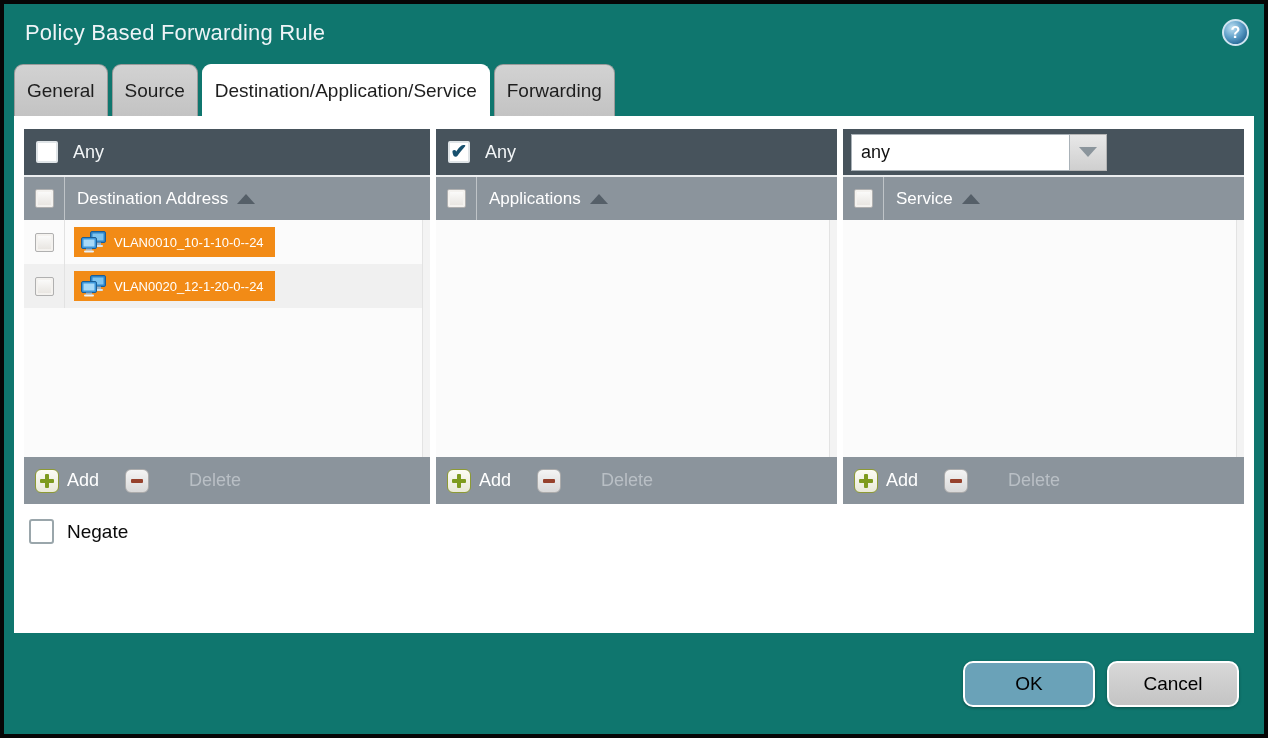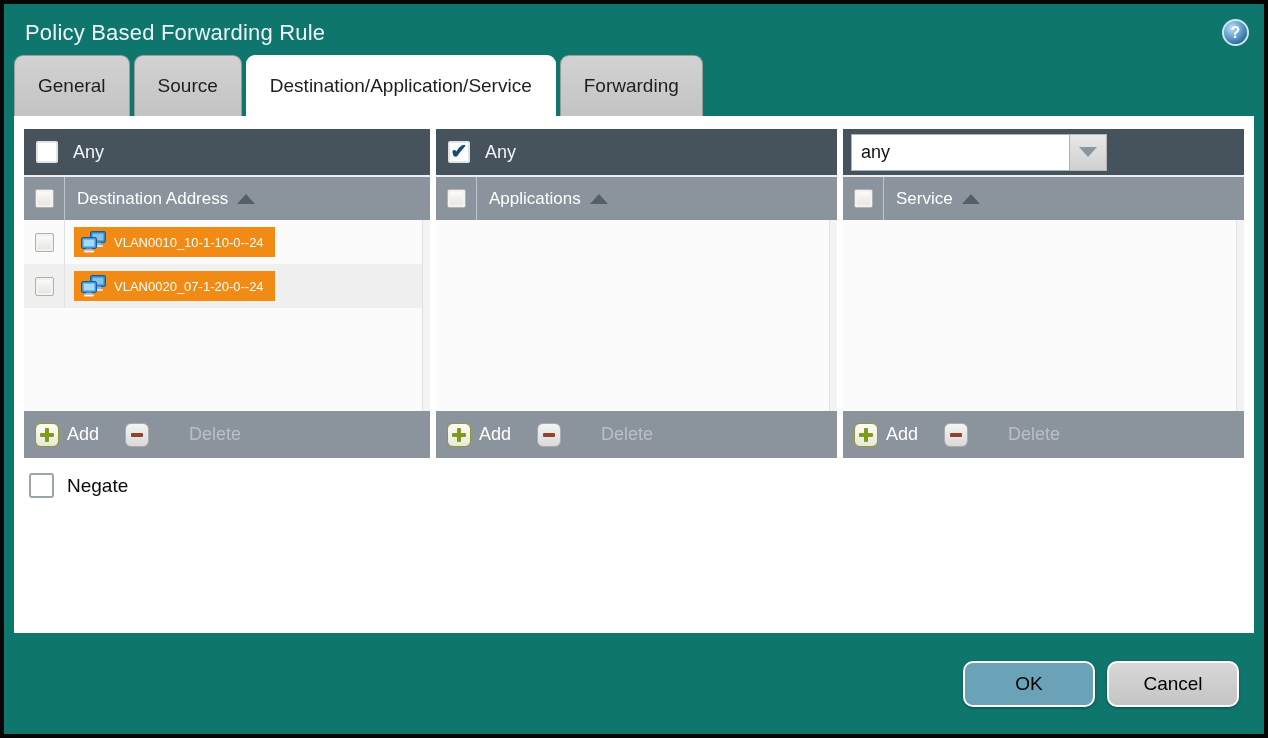--- a/index.html
+++ b/index.html
@@ -31,40 +31,40 @@
     display: flex; align-items: center; justify-content: center;
     cursor: pointer;
   }
 
   
   .tabs {
     display: flex; align-items: flex-end; gap: 4px;
     padding-left: 10px; height: 54px; flex: none;
   }
   .tab {
-    height: 61px; padding: 0 23px;
+    height: 52px; padding: 0 12px;
     display: flex; align-items: center;
     background: linear-gradient(#d2d2d2, #c3c3c3);
     border: 1px solid #9a9a9a; border-bottom: none;
     border-radius: 9px 9px 0 0;
     font-size: 19px; color: #1e1e1e; cursor: pointer; white-space: nowrap;
   }
   .tab.active {
     background: #ffffff; border-color: #ffffff;
     position: relative; z-index: 2;
   }
 
   
   .panel {
     background: #ffffff;
     margin: 0 10px; height: 517px; flex: none;
     padding: 13px 10px 0 10px;
     position: relative; z-index: 1;
   }
-  .columns { display: flex; gap: 6px; height: 329px; }
+  .columns { display: flex; gap: 6px; height: 375px; }
   .col { display: flex; flex-direction: column; }
   .col-dest  { width: 406px; }
   .col-apps  { width: 401px; }
   .col-srv   { width: 401px; }
 
   .col-topbar {
     height: 46px; flex: none; background: #47535c;
     display: flex; align-items: center; padding-left: 12px; gap: 15px;
   }
   .cb-large {
@@ -247,21 +247,21 @@
               <svg width="26" height="22" viewBox="0 0 26 22">
                 <rect x="9.5" y="0.5" width="15" height="11" rx="1.5" fill="#2f85c8" stroke="#1b5e96"></rect>
                 <rect x="11.5" y="2.5" width="11" height="7" fill="#7ec4ef"></rect>
                 <rect x="14" y="11.5" width="6" height="2.5" fill="#9db4c8"></rect>
                 <rect x="12" y="14" width="10" height="2" rx="1" fill="#d5e4ef"></rect>
                 <rect x="0.5" y="6.5" width="15" height="11" rx="1.5" fill="#3c96da" stroke="#1b5e96"></rect>
                 <rect x="2.5" y="8.5" width="11" height="7" fill="#a8d9f7"></rect>
                 <rect x="5" y="17.5" width="6" height="2" fill="#9db4c8"></rect>
                 <rect x="3" y="19.5" width="10" height="2" rx="1" fill="#e8f1f8"></rect>
               </svg>
-              <span>VLAN0020_07-1-20-0--24</span>
+              <span>VLAN0020_12-1-20-0--24</span>
             </div>
           </div>
           <div class="scroll-track"></div>
         </div>
         <div class="col-footer">
           <div class="foot-btn">
             <span class="icon-plus"></span>
             <span class="txt">Add</span>
           </div>
           <div class="foot-btn disabled">

